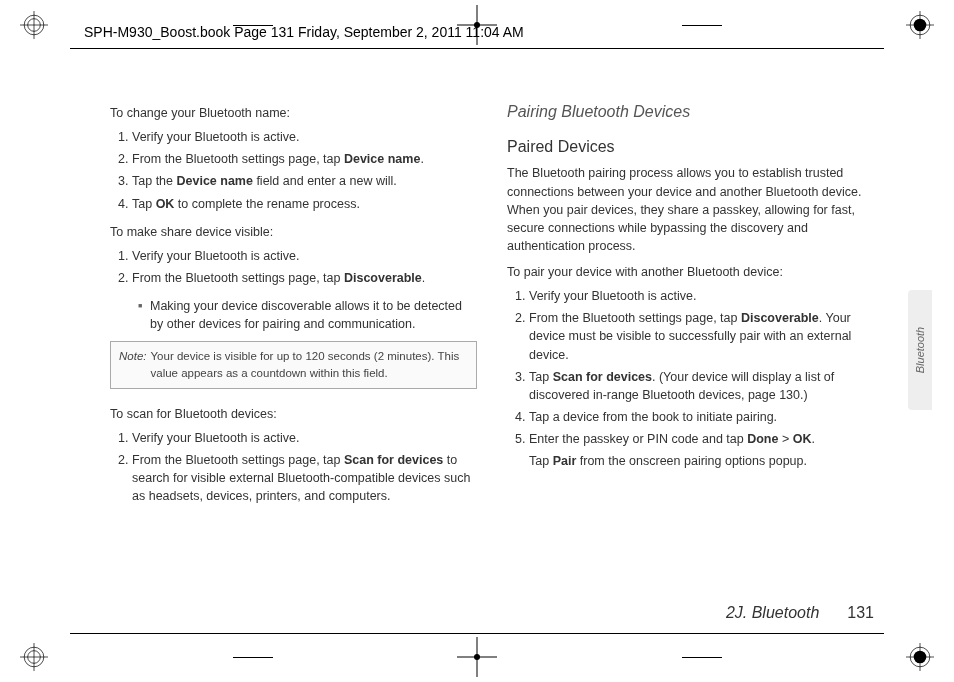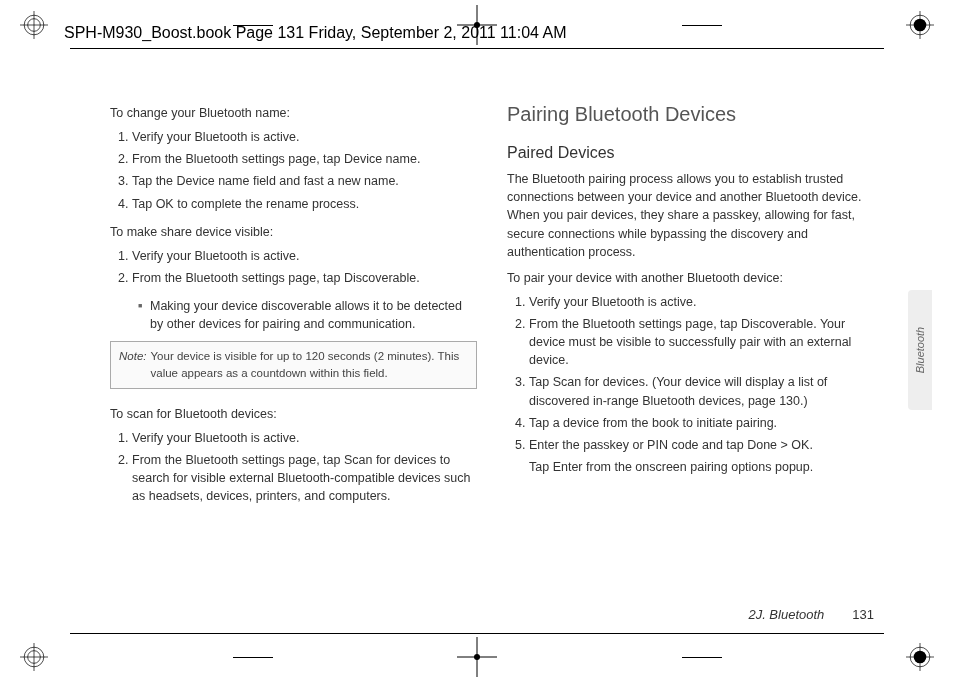--- a/index.html
+++ b/index.html
@@ -31,22 +31,22 @@
   }
   .footer-line {
     position: absolute;
     bottom: 48px; left: 70px; right: 70px;
     height: 1px; background: #000;
   }
   .crop-icon { width: 28px; height: 28px; }
   .crop-icon svg { width: 100%; height: 100%; }
   .crop-info {
     position: absolute;
-    top: 24px; left: 64px;
-    font-size: 16px; color: #000;
+    top: 24px; left: 84px;
+    font-size: 14px; color: #000;
   }
   .cross-mark { width: 40px; height: 40px; display: flex; align-items:center; justify-content:center; }
   .cross-mark svg { width: 100%; height: 100%; }
   .short-line { display:inline-block; width:40px; border-top:1px solid #000; margin:0 8px; vertical-align:middle; }
   .page-frame {
     position: absolute;
     top: 60px; bottom: 60px; left: 100px; right: 70px;
   }
   .columns {
     display: flex;
@@ -56,50 +56,51 @@
   }
   .col { flex: 1; font-size: 12.5px; line-height: 1.45; color: #333; }
   .col p { margin: 4px 0 6px 0; }
   .instr { margin-bottom: 6px; }
   ol { list-style: decimal; margin: 4px 0 10px 22px; }
   ol li { margin: 4px 0; }
   .sub-bullet { margin: 4px 0 8px 28px; padding-left: 12px; position: relative; }
   .sub-bullet::before {
     content: "■"; font-size: 7px; position: absolute; left: 0; top: 4px; color: #666;
   }
-  .bold { font-weight: normal; color: #333; }
+  .bold { font-weight: bold; color: #333; }
   .note-box {
     border: 1px solid #aaa;
     background: #fafafa;
     padding: 6px 8px;
     margin: 6px 0 16px 0;
     font-size: 11.5px;
     display: flex;
     gap: 4px;
     color:#444;
   }
   .note-box .note-label { font-style: italic; white-space: nowrap; }
   .note-box .note-text { flex:1; }
   h2.section-title {
+    font-style: italic;
     font-weight: normal;
-    font-size: 20px;
+    font-size: 16px;
     color: #555;
     margin-bottom: 12px;
   }
   h3.subsection {
     font-size: 16px;
     font-weight: normal;
     color: #333;
     margin: 6px 0 6px 0;
   }
   .indent { margin-left: 22px; margin-top:2px; margin-bottom:4px; }
   .footer-info {
     position: absolute;
     bottom: 0; right: 10px;
-    font-size: 13px;
+    font-size: 16px;
     font-style: italic;
     color: #333;
     display: flex;
     gap: 28px;
     align-items: flex-start;
     margin-left: 24px;
   }
   .footer-info .pagenum { font-style: normal; }
   .side-tab {
     position: absolute;
@@ -189,21 +190,21 @@
     <span>Bluetooth</span>
   </div>
 
   <div class="columns">
 
     <div class="col">
       <p class="instr">To change your Bluetooth name:</p>
       <ol>
         <li><span>Verify your Bluetooth is active.</span></li>
         <li><span>From the Bluetooth settings page, tap </span><span class="bold">Device name</span>.</li>
-        <li><span>Tap the </span><span class="bold">Device name</span><span> field and fast a new name.</span></li>
+        <li><span>Tap the </span><span class="bold">Device name</span><span> field and enter a new will.</span></li>
         <li><span>Tap </span><span class="bold">OK</span><span> to complete the rename process.</span></li>
       </ol>
 
       <p class="instr">To make share device visible:</p>
       <ol>
         <li><span>Verify your Bluetooth is active.</span></li>
         <li><span>From the Bluetooth settings page, tap </span><span class="bold">Discoverable</span>.</li>
       </ol>
       <div class="sub-bullet">Making your device discoverable allows it to be detected by other devices for pairing and communication.</div>
 
@@ -224,21 +225,21 @@
       <h3 class="subsection">Paired Devices</h3>
       <p>The Bluetooth pairing process allows you to establish trusted connections between your device and another Bluetooth device. When you pair devices, they share a passkey, allowing for fast, secure connections while bypassing the discovery and authentication process.</p>
       <p class="instr" style="margin-top:8px;">To pair your device with another Bluetooth device:</p>
       <ol>
         <li><span>Verify your Bluetooth is active.</span></li>
         <li><span>From the Bluetooth settings page, tap </span><span class="bold">Discoverable</span><span>. Your device must be visible to successfully pair with an external device.</span></li>
         <li><span>Tap </span><span class="bold">Scan for devices</span><span>. (Your device will display a list of discovered in-range Bluetooth devices, page 130.)</span></li>
         <li><span>Tap a device from the book to initiate pairing.</span></li>
         <li>
           <span>Enter the passkey or PIN code and tap </span><span class="bold">Done</span><span> &gt; </span><span class="bold">OK</span><span>.</span>
-          <p class="indent" style="margin-left:0;"><span>Tap </span><span class="bold">Enter</span><span> from the onscreen pairing options popup.</span></p>
+          <p class="indent" style="margin-left:0;"><span>Tap </span><span class="bold">Pair</span><span> from the onscreen pairing options popup.</span></p>
         </li>
       </ol>
     </div>
   </div>
 
   <div class="footer-info">
     <span>2J. Bluetooth</span>
     <span class="pagenum">131</span>
   </div>
 </div>

